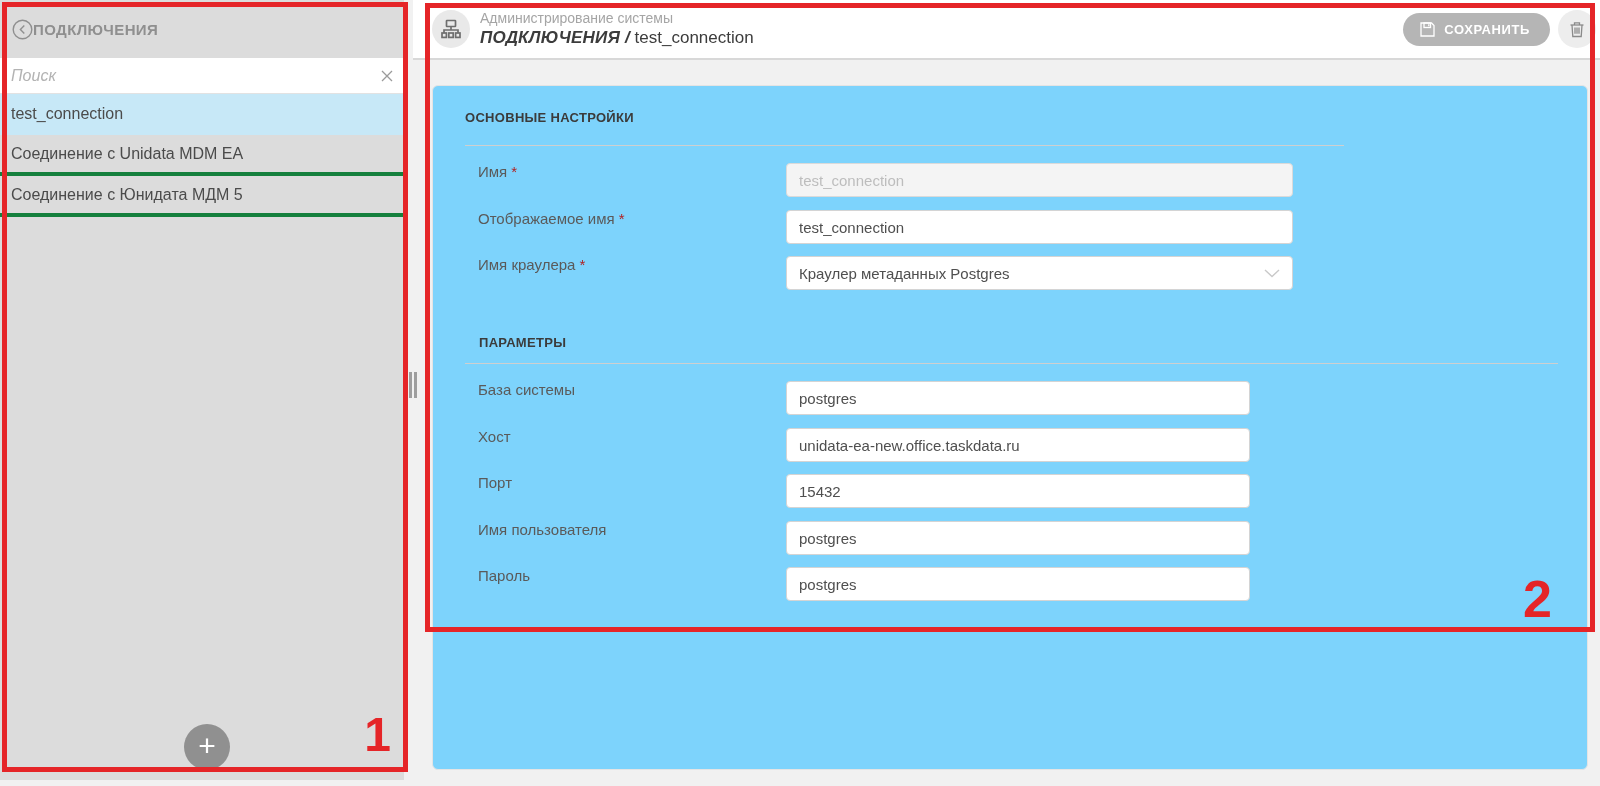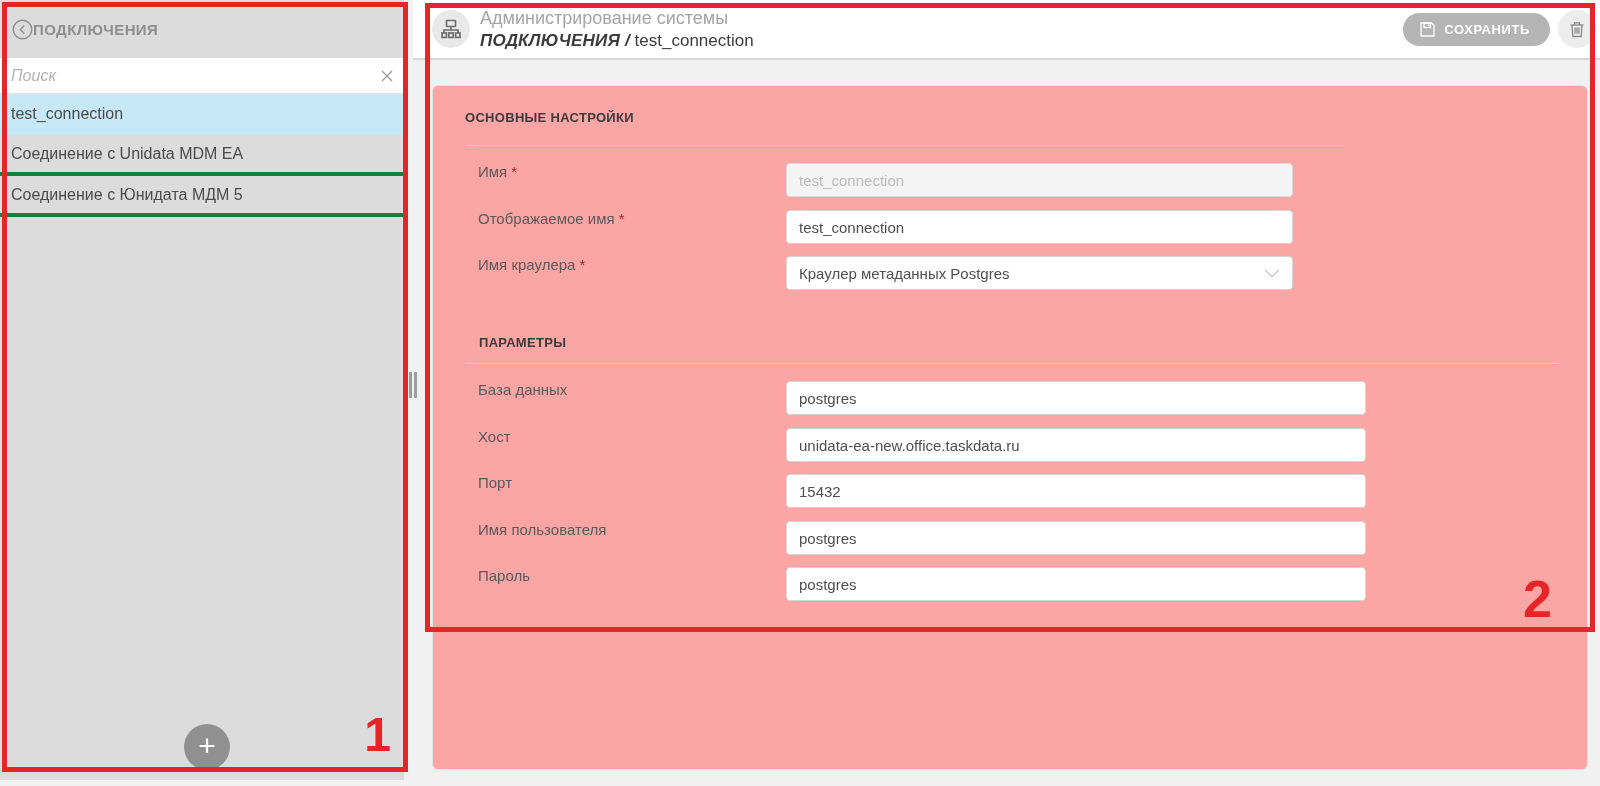--- a/index.html
+++ b/index.html
@@ -20,41 +20,41 @@
   .sb-add span { color:#ffffff; font-size:30px; font-weight:200; line-height:1; margin-top:-3px; }
 
   
   .splitter { position:absolute; left:409px; top:372px; width:10px; height:26px; display:flex; gap:2px; cursor:col-resize; }
   .splitter i { display:block; width:3px; height:26px; background:#9e9e9e; }
 
   
   .main-header { position:absolute; left:413px; top:0; width:1187px; height:60px; background:#ffffff; border-bottom:2px solid #d8d8d8; display:flex; align-items:center; padding:0 4px 0 19px; }
   .avatar { width:38px; height:38px; border-radius:50%; background:#e9e9e9; display:flex; align-items:center; justify-content:center; flex:none; }
   .crumbs { margin-left:10px; flex:1 1 auto; overflow:hidden; }
-  .crumb-top { font-size:18px; color:#a5a5a5; }
+  .crumb-top { font-size:14px; color:#a5a5a5; }
   .crumb-row { margin-top:2px; font-size:17px; color:#3c3c3c; white-space:nowrap; }
   .crumb-row .strong { font-weight:bold; letter-spacing:.2px;font-style:italic; }
   .save-btn { flex:none; height:33px; border:0; border-radius:17px; background:#b5b5b5; color:#ffffff; font-size:13px; font-weight:bold; letter-spacing:.6px; padding:0 20px 0 16px; display:flex; align-items:center; gap:8px; cursor:pointer; font-family:"Liberation Sans", sans-serif; }
   .trash-btn { flex:none; width:38px; height:38px; margin-left:8px; border-radius:50%; background:#ededed; border:0; display:flex; align-items:center; justify-content:center; cursor:pointer; }
 
   
-  .card { position:absolute; left:432px; top:85px; width:1156px; height:685px; background:#fca5a5; border:1px solid #e4e4e4; border-radius:6px; padding:0 30px 0 32px; }
+  .card { position:absolute; left:432px; top:85px; width:1156px; height:685px; background:#7dd3fc; border:1px solid #e4e4e4; border-radius:6px; padding:0 30px 0 32px; }
   .section-title { font-size:13px; font-weight:bold; color:#3b3b3b; letter-spacing:.3px; }
   .st-1 { margin-top:24px; }
   .st-2 { margin-top:45px;padding-left:14px; }
   .divider { height:1px; background:#cfcfcf; }
   .div-1 { margin-top:20px; width:879px; }
   .div-2 { margin-top:13px; width:1093px; }
   .frow { display:flex; align-items:flex-start; height:34px; }
   .mt17 { margin-top:17px; } .mt13 { margin-top:13px; } .mt12 { margin-top:12px; }
   .flabel { width:321px; flex:none; padding-left:13px; font-size:15px; color:#5a5a5a; }
   .req { color:#b12222; margin-left:4px; }
   .fctl { flex:none; }
   .tinput { width:507px; height:34px; border:1px solid #d4d4d4; border-radius:4px; padding:0 12px; font-size:15px; color:#4f4f4f; background:#ffffff; outline:none; font-family:"Liberation Sans", sans-serif; }
-  .tinput.narrow { width:580px; }
+  .tinput.narrow { width:464px; }
   .tinput:disabled { background:#f4f4f4; border-color:#dadada; color:#bdbdbd; }
   .selectbox { width:507px; height:34px; border:1px solid #d4d4d4; border-radius:4px; padding:0 12px; font-size:15px; color:#4f4f4f; background:#ffffff; display:flex; align-items:center; justify-content:space-between; cursor:pointer;gap:12px; }
 
   
   .anno { position:absolute; border:5px solid #e52528; pointer-events:none; z-index:50; }
   .anno-1 { left:2px; top:2px; width:406px; height:770px; }
   .anno-2 { left:425px; top:3px; width:1170px; height:629px; }
   .anno-num { position:absolute; color:#e52528; font-weight:bold; font-family:"Liberation Sans", sans-serif; line-height:1; }
   .num-1 { right:12px; bottom:8px; font-size:48px; }
   .num-2 { right:38px; bottom:2px; font-size:52px; }
@@ -166,21 +166,21 @@
             <polyline points="1,1 8,7.5 15,1" stroke="#c9c9c9" stroke-width="1.4"></polyline>
           </svg>
         </span>
       </div>
     </div>
 
     <div class="section-title st-2">ПАРАМЕТРЫ</div>
     <div class="divider div-2"></div>
 
     <div class="frow mt17">
-      <div class="flabel">База данных</div>
+      <div class="flabel">База системы</div>
       <input class="tinput narrow fctl" type="text" value="postgres" style="">
     </div>
 
     <div class="frow mt13">
       <div class="flabel">Хост</div>
       <input class="tinput narrow fctl" type="text" value="unidata-ea-new.office.taskdata.ru" style="">
     </div>
 
     <div class="frow mt12">
       <div class="flabel">Порт</div>

